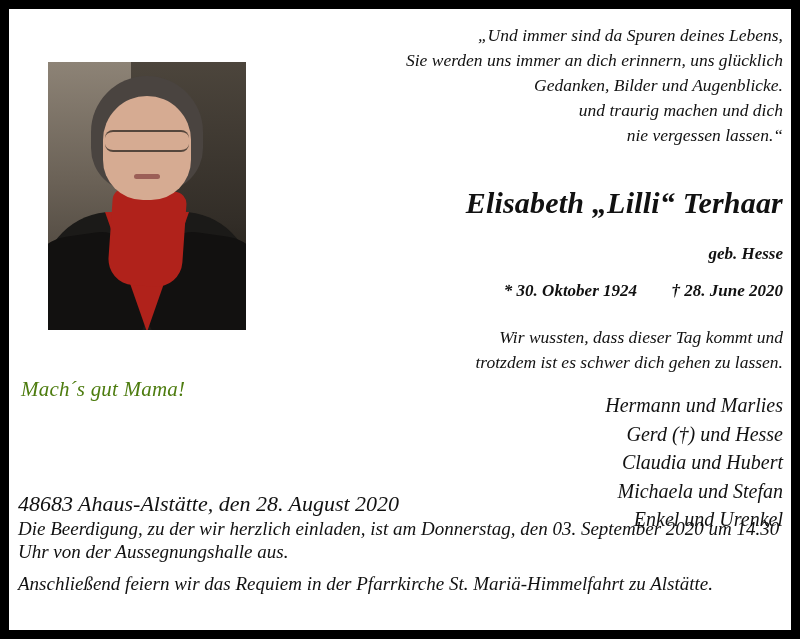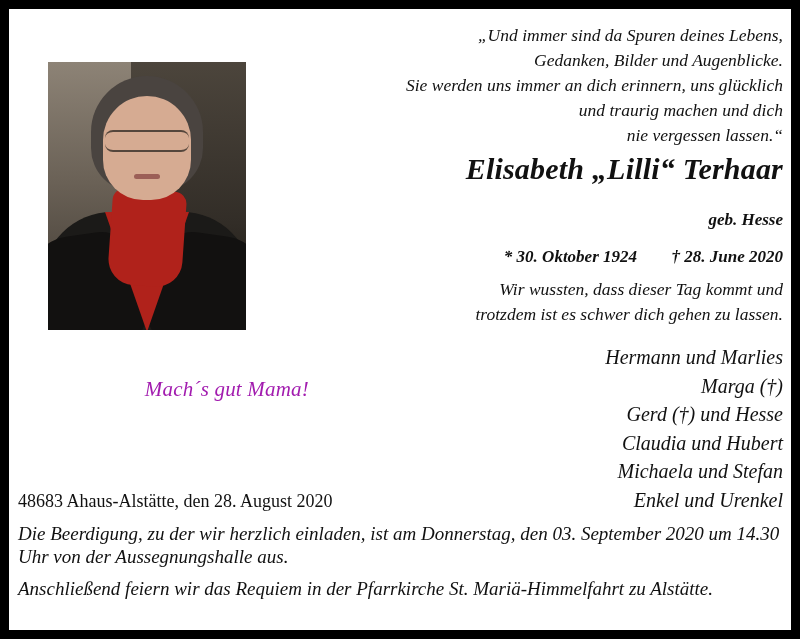--- a/index.html
+++ b/index.html
@@ -155,66 +155,67 @@
     height: 120px;
     background: #121110;
     transform: rotate(8deg);
     border-radius: 40px;
   }
   .mother-line {
     position: absolute;
     left: 0;
     top: 368px;
     width: 300px;
-    text-align: right;
+    text-align: left;
     font-style: italic;
     font-size: 21px;
     letter-spacing: .2px;
-    color: #a21caf;
+    color: #4d7c0f;
+    padding-left: 12px;
   }
   .text-col {
     position: absolute;
     left: 300px;
     top: 0;
     right: 0;
     height: 480px;
     text-align: right;
     padding: 0 8px;
     box-sizing: border-box;
   }
   .poem {
     margin-top: 14px;
     font-style: italic;
     font-size: 17.5px;
     line-height: 25px;
     color: #111111;
   }
   .poem div { white-space: nowrap; }
   .name {
-    margin-top: 4px;
+    margin-top: 38px;
     font-style: italic;
     font-weight: bold;
     font-size: 30px;
     letter-spacing: .2px;
   }
   .maiden {
     margin-top: 24px;
     font-style: italic;
     font-weight: bold;
     font-size: 17px;
   }
   .dates {
     margin-top: 17px;
     font-style: italic;
     font-weight: bold;
     font-size: 17px;
   }
   .dates .sep { display: inline-block; width: 26px; }
   .middle-text {
-    margin-top: 10px;
+    margin-top: 24px;
     font-style: italic;
     font-size: 17.5px;
     line-height: 25px;
   }
   .middle-text div { white-space: nowrap; }
   .family {
     margin-top: 16px;
     font-style: italic;
     font-size: 20px;
     line-height: 28.5px;
@@ -223,23 +224,23 @@
   .bottom {
     position: absolute;
     left: 0;
     right: 0;
     top: 480px;
     bottom: 0;
     padding: 0 9px;
     box-sizing: border-box;
   }
   .place-date {
-    font-size: 18px;
+    font-style: italic;
+    font-size: 22px;
     margin-top: 2px;
-    margin-bottom: 10px;
   }
   .para {
     font-style: italic;
     font-size: 19px;
     line-height: 23px;
     margin-bottom: 9px;
   }
   .para.last { margin-bottom: 0; }
 </style>
 </head>
@@ -263,43 +264,42 @@
           <div class="face"></div>
           <div class="glasses"></div>
           <div class="mouth"></div>
         </div>
         <div class="mother-line">Mach´s gut Mama!</div>
       </div>
 
       <div class="text-col">
         <div class="poem">
           <div>„Und immer sind da Spuren deines Lebens,</div>
+          <div>Sie werden uns immer an dich erinnern, uns glücklich</div>
           <div>Gedanken, Bilder und Augenblicke.</div>
-          <div>Sie werden uns immer an dich erinnern, uns glücklich</div>
           <div>und traurig machen und dich</div>
           <div>nie vergessen lassen.“</div>
         </div>
 
         <div class="name">Elisabeth „Lilli“ Terhaar</div>
         <div class="maiden">geb. Hesse</div>
 
         <div class="dates">
           <span>* 30. Oktober  1924</span>
           <span class="sep"></span>
           <span>† 28. June 2020</span>
         </div>
 
         <div class="middle-text">
           <div>Wir wussten, dass dieser Tag kommt und</div>
           <div>trotzdem ist es schwer dich gehen zu lassen.</div>
         </div>
 
         <div class="family">
           <div>Hermann und Marlies</div>
-          <div>Marga (†)</div>
           <div>Gerd (†) und Hesse</div>
           <div>Claudia und Hubert</div>
           <div>Michaela und Stefan</div>
           <div>Enkel und Urenkel</div>
         </div>
       </div>
 
     </div>
 
     <div class="bottom">

